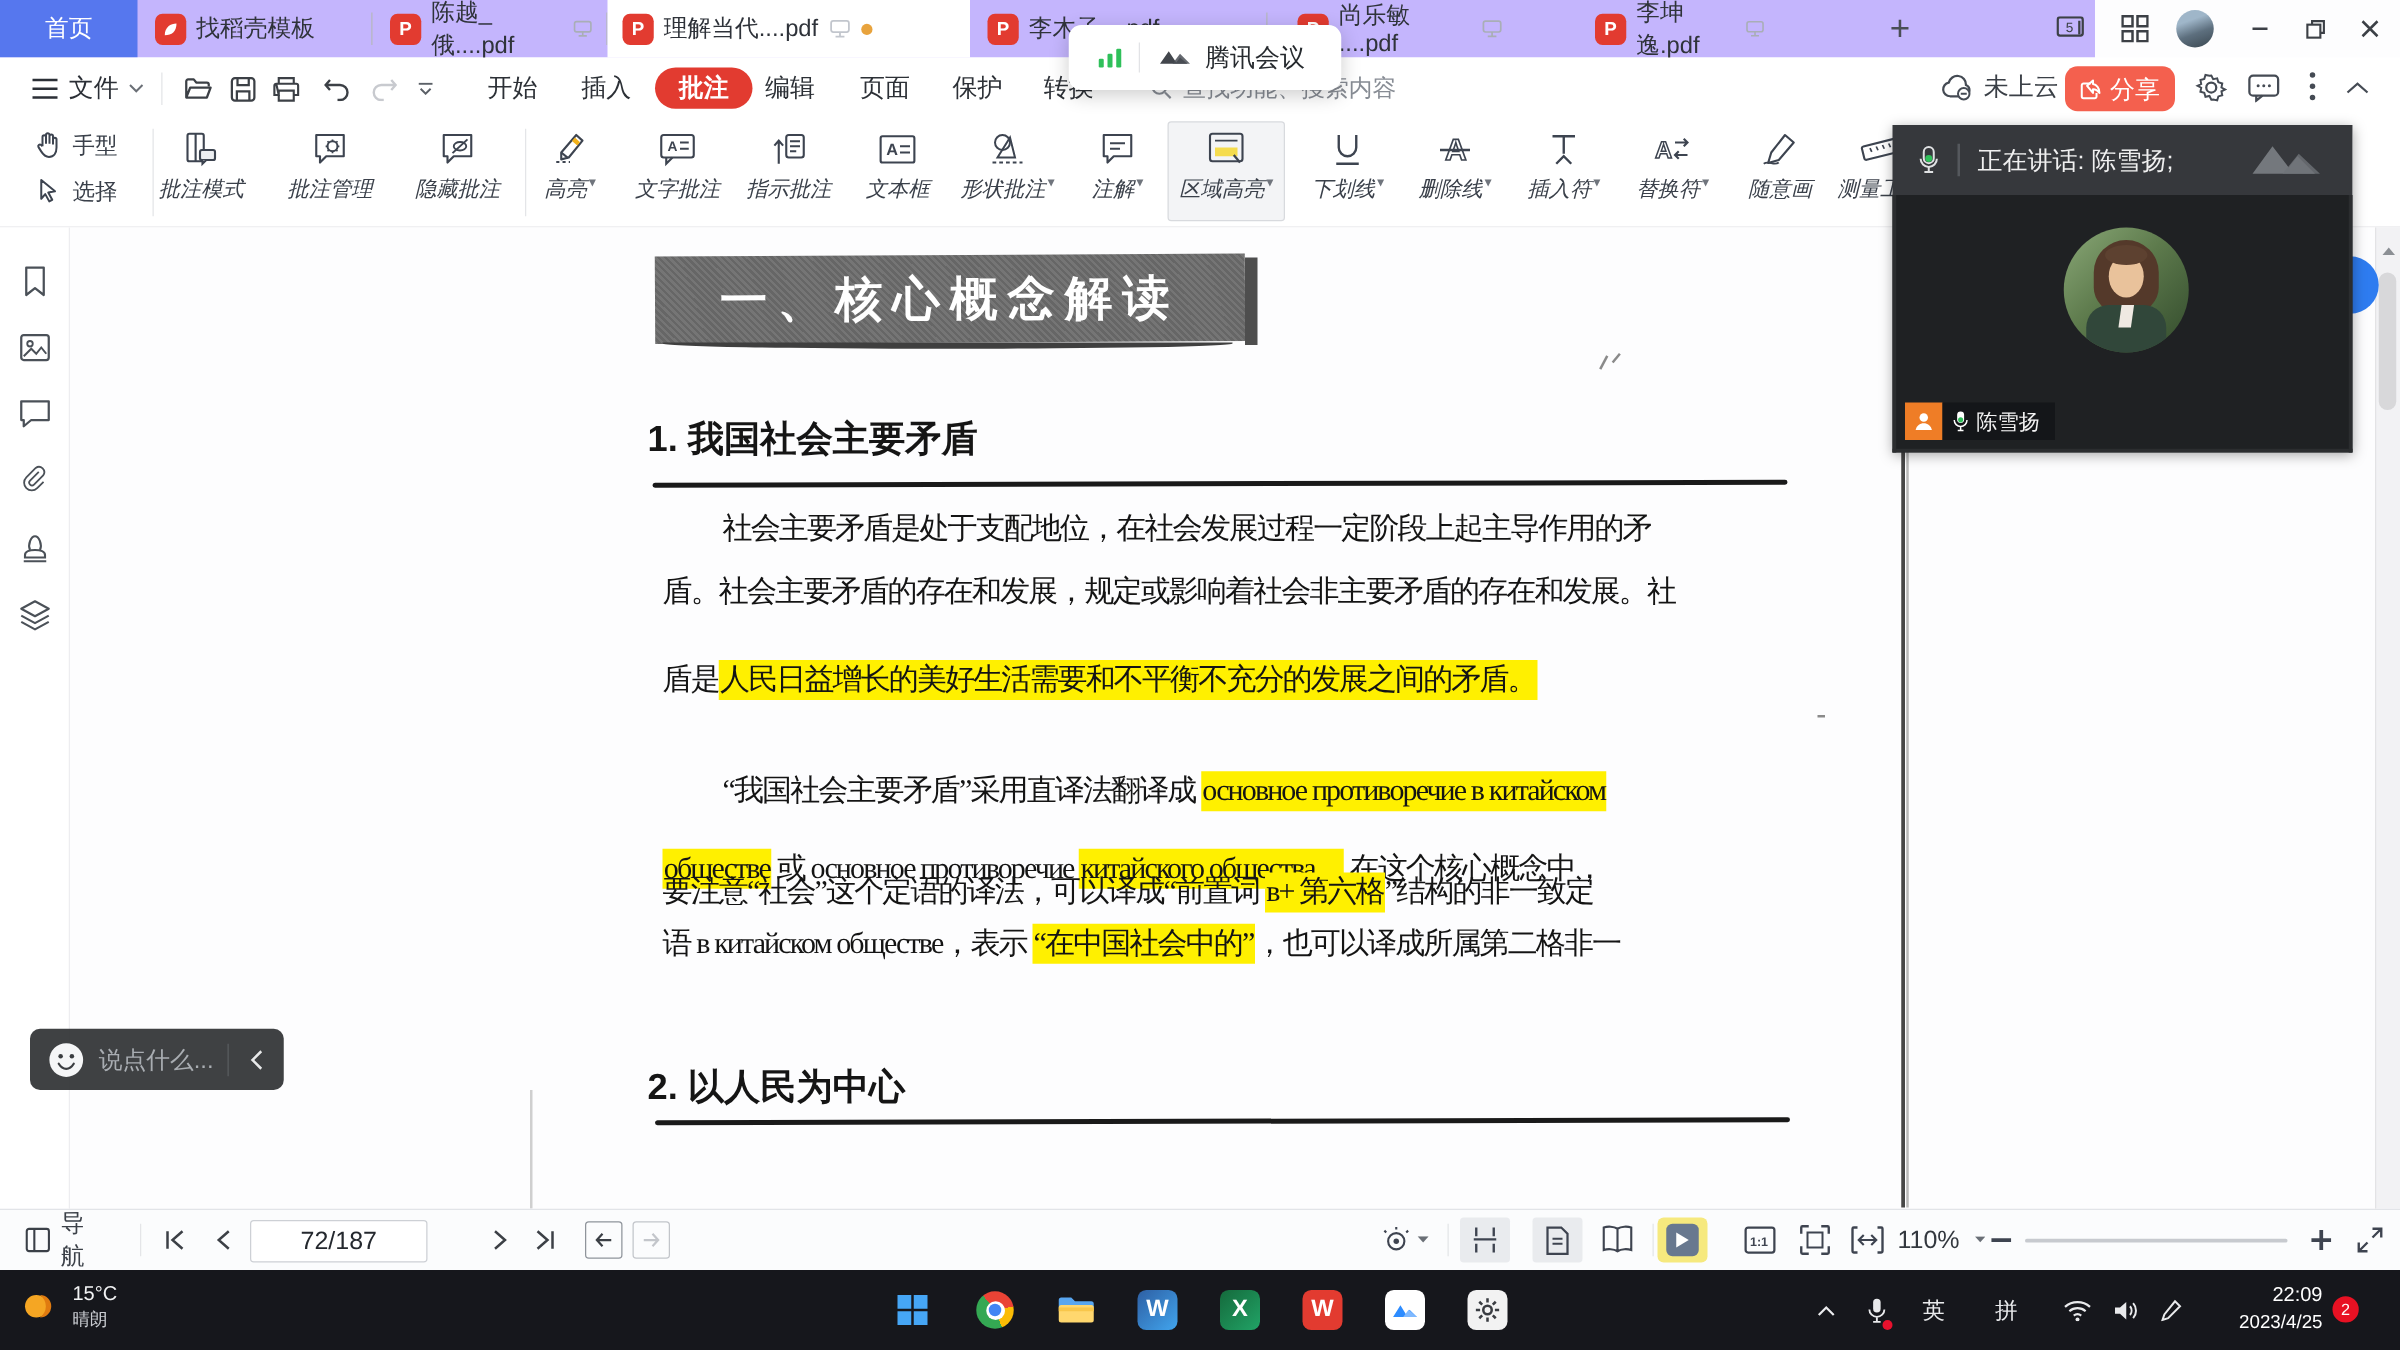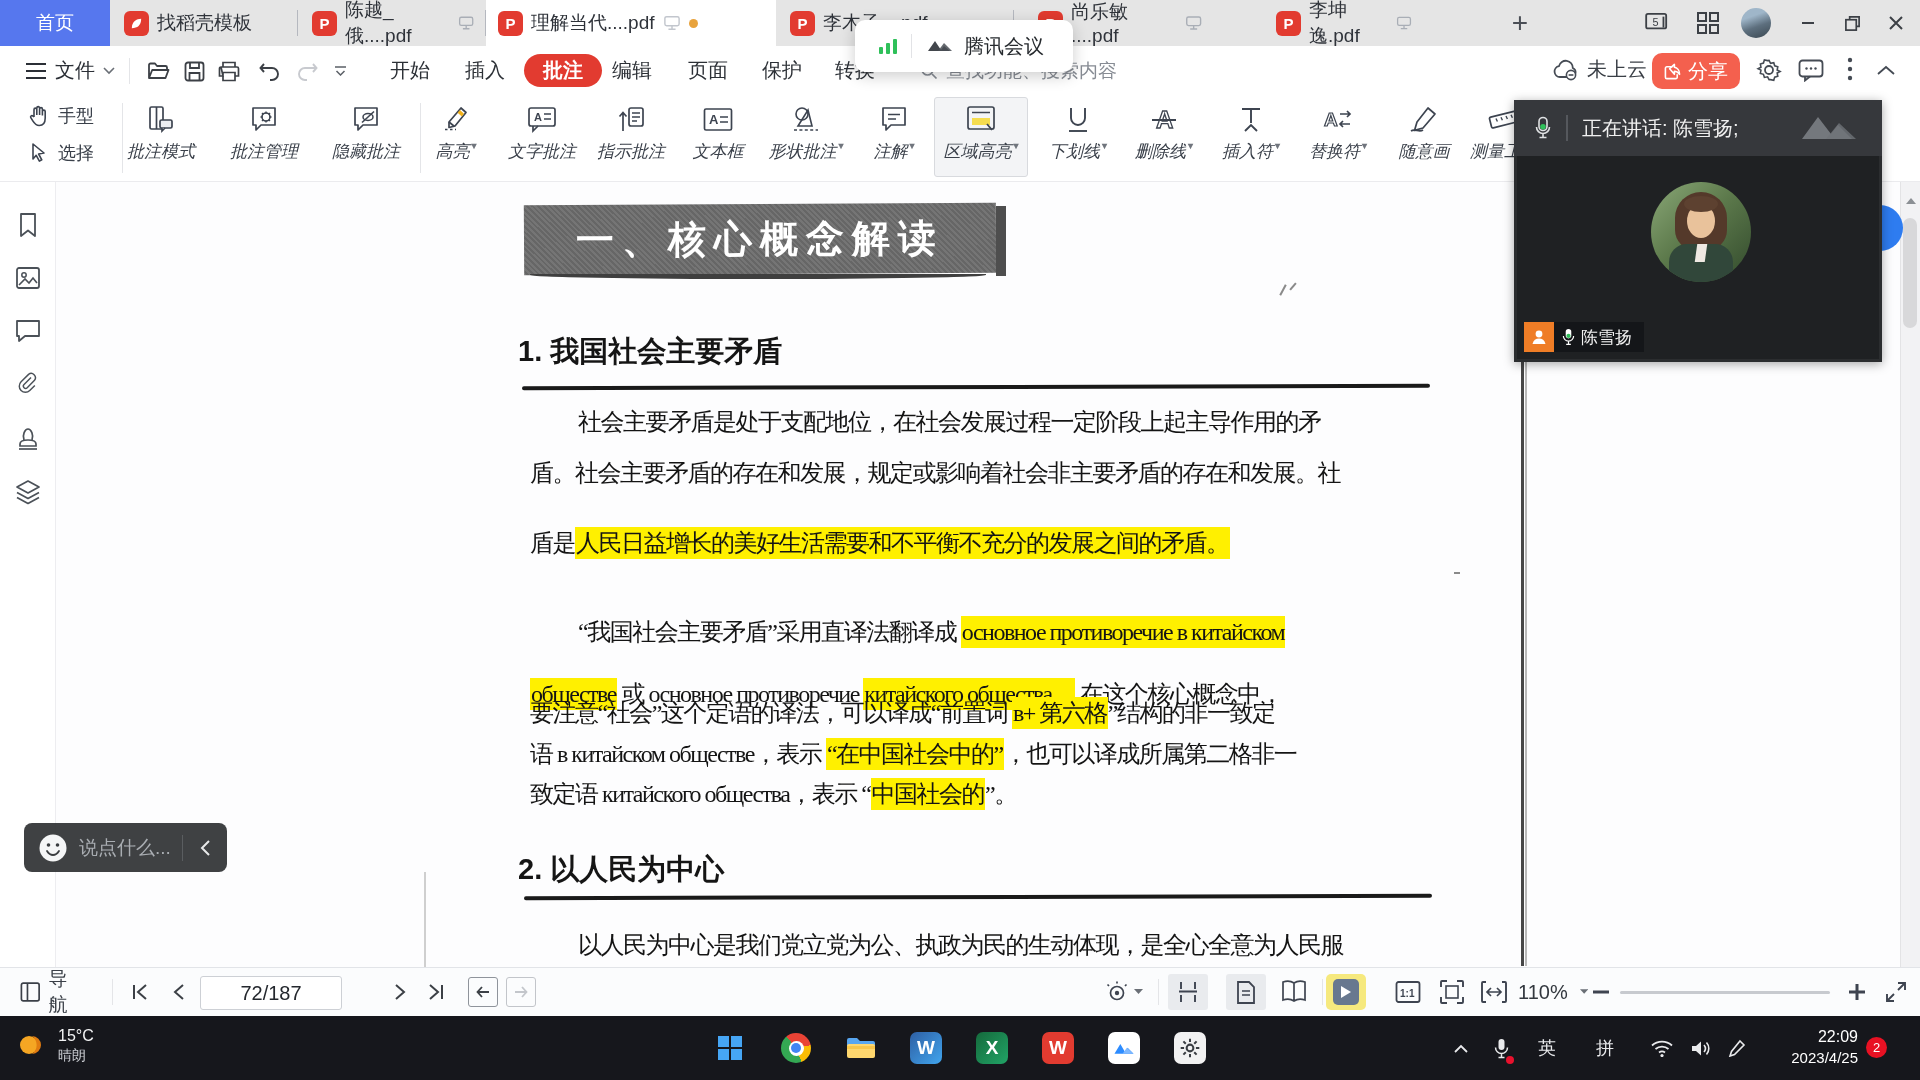--- a/index.html
+++ b/index.html
@@ -3,21 +3,21 @@
 <meta charset="utf-8">
 <style>
   html,body{margin:0;padding:0;background:#000;}
   #stage{position:relative;width:1920px;height:1080px;overflow:hidden;background:#fdfdfe;
          font-family:"Liberation Sans",sans-serif;color:#33373d;}
   .abs{position:absolute;}
   .flex{display:flex;align-items:center;}
   svg{display:block;}
 
   
-  #tabbar{left:0;top:0;width:1920px;height:46px;background:#e5e5e5;}
+  #tabbar{left:0;top:0;width:1676px;height:46px;background:#c4b5fd;}
   .tab{position:absolute;top:0;height:46px;display:flex;align-items:center;gap:8px;
        padding:0 12px;font-size:19px;color:#2f333a;box-sizing:border-box;}
   .tab .sep{position:absolute;right:0;top:10px;height:26px;width:1px;background:#b5b8bf;}
   .tab-home{background:#5677ee;color:#fff;justify-content:center;}
   .tab-active{background:#fff;}
   .fico{width:25px;height:25px;border-radius:6px;background:#e23b30;color:#fff;
         font-weight:bold;font-size:15px;display:flex;align-items:center;justify-content:center;flex:0 0 auto;}
   .dot{width:9px;height:9px;border-radius:50%;background:#e8a33d;}
   .winbtn{position:absolute;top:0;height:46px;width:40px;display:flex;align-items:center;justify-content:center;}
 
@@ -584,25 +584,23 @@
     <div class="rule" style="left:466px;top:203px;width:908px;"></div>
 
     <div class="dline ind" style="top:224px;"><span>社会主要矛盾是处于支配地位，在社会发展过程一定阶段上起主导作用的矛</span></div>
     <div class="dline" style="top:247px;margin-top:28px;"><span>盾。社会主要矛盾的存在和发展，规定或影响着社会非主要矛盾的存在和发展。社</span></div>
     <div class="dline" style="top:345px;"><span>盾是</span><span class="hl">人民日益增长的美好生活需要和不平衡不充分的发展之间的矛盾。</span></div>
 
     <div class="dline ind" style="top:434px;"><span>“我国社会主要矛盾”采用直译法翻译成 </span><span class="hl">основное противоречие в китайском</span></div>
     <div class="dline" style="top:475px;margin-top:21px;"><span class="hl">обществе</span><span> 或 основное противоречие </span><span class="hl">китайского общества。</span><span> 在这个核心概念中，</span></div>
     <div class="dline" style="top:515px;"><span>要注意“社会”这个定语的译法，可以译成“前置词 </span><span class="hl">в+ 第六格</span><span>”结构的非一致定</span></div>
     <div class="dline" style="top:556px;"><span>语 в китайском обществе，表示 </span><span class="hl">“在中国社会中的”</span><span>，也可以译成所属第二格非一</span></div>
-    <div class="dline" style="top:596px;"><span>致定语 китайского общества，表示 “</span><span class="hl">中国社会的</span><span>”。</span></div>
 
     <div class="dochead" style="left:462px;top:668px;">2. 以人民为中心</div>
     <div class="rule" style="left:468px;top:713px;width:908px;"></div>
-    <div class="dline ind" style="top:747px;"><span>以人民为中心是我们党立党为公、执政为民的生动体现，是全心全意为人民服</span></div>
 
     <div class="abs" style="left:1465px;top:18px;width:3px;height:766px;background:#474747;"></div>
     <div class="abs" style="left:1469px;top:18px;width:2px;height:766px;background:#b9b9b9;"></div>
     <div class="abs" style="left:368px;top:690px;width:2px;height:95px;background:#cfcfcf;"></div>
     <div class="scratch" style="left:1226px;top:102px;width:2px;height:12px;transform:rotate(28deg);"></div>
     <div class="scratch" style="left:1236px;top:100px;width:2px;height:9px;transform:rotate(40deg);"></div>
     <div class="scratch" style="left:1398px;top:390px;width:6px;height:2px;"></div>
   </div>
 
   <div id="bluecircle" class="abs"></div>

